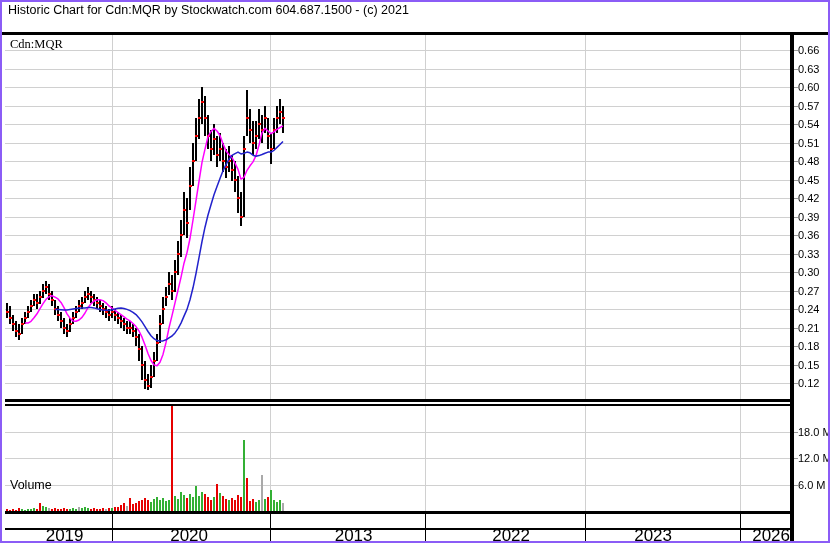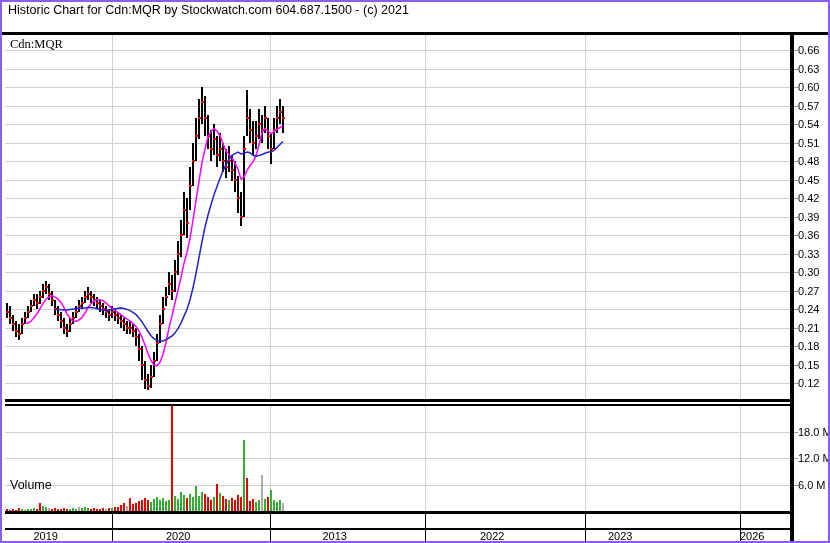--- a/index.html
+++ b/index.html
@@ -11,21 +11,21 @@
   .hdr{position:absolute;left:6px;white-space:pre;font-size:12.5px;line-height:14px;color:#000;}
   #hdr-line1{top:1px;}
   #hdr-line2{top:15px;}
   .pane-label{position:absolute;left:8px;font-size:12.5px;color:#000;}
   #symbol-label{top:35px;font-family:Liberation Serif, serif;}
   #volume-label{top:428px;margin-top:48px;}
   #plot-svg{position:absolute;left:0;top:0;}
   .axis-label{position:absolute;font-size:11px;line-height:12px;color:#000;transform:translateY(-50%);}
   .price-tick{left:796px;width:34px;text-align:left;}
   .vol-tick{left:796px;width:40px;text-align:left;}
-  .year-label{font-size:11px;text-align:left;transform:none;}
+  .year-label{font-size:17px;text-align:right;transform:none;}
 </style>
 </head>
 <body>
 
 <div id="screen">
   <svg id="plot-svg" width="830" height="543">
       <rect x="3" y="48" width="785" height="1" fill="#d0d0d0" shape-rendering="crispEdges"></rect>
       <rect x="3" y="67" width="785" height="1" fill="#d0d0d0" shape-rendering="crispEdges"></rect>
       <rect x="3" y="85" width="785" height="1" fill="#d0d0d0" shape-rendering="crispEdges"></rect>
       <rect x="3" y="104" width="785" height="1" fill="#d0d0d0" shape-rendering="crispEdges"></rect>
@@ -395,19 +395,19 @@
       <div class="axis-label price-tick" style="top: 288.5px;">0.27</div>
       <div class="axis-label price-tick" style="top: 307px;">0.24</div>
       <div class="axis-label price-tick" style="top: 325.5px;">0.21</div>
       <div class="axis-label price-tick" style="top: 344px;">0.18</div>
       <div class="axis-label price-tick" style="top: 362.5px;">0.15</div>
       <div class="axis-label price-tick" style="top: 381px;">0.12</div>
       <div class="axis-label vol-tick" style="top: 430.16px;">18.0 M</div>
       <div class="axis-label vol-tick" style="top: 456.44px;">12.0 M</div>
       <div class="axis-label vol-tick" style="top: 482.72px;">6.0 M</div>
       <div class="axis-label year-label" style="left: 31.5px; width: 50px; top: 528px;">2019</div>
-      <div class="axis-label year-label" style="left: 164px; width: 50px; top: 528px;">2020</div>
+      <div class="axis-label year-label" style="left: 156px; width: 50px; top: 528px;">2020</div>
       <div class="axis-label year-label" style="left: 320.5px; width: 50px; top: 528px;">2013</div>
       <div class="axis-label year-label" style="left: 478px; width: 50px; top: 528px;">2022</div>
-      <div class="axis-label year-label" style="left: 606px; width: 50px; top: 528px;">2023</div>
+      <div class="axis-label year-label" style="left: 620px; width: 50px; top: 528px;">2023</div>
       <div class="axis-label year-label" style="left: 738px; width: 50px; top: 528px;">2026</div>
     </div>
 </div>
 
 </body></html>

